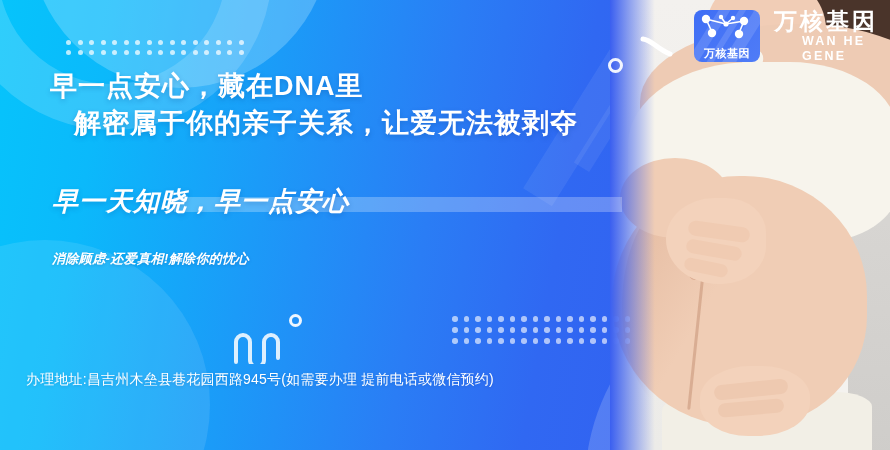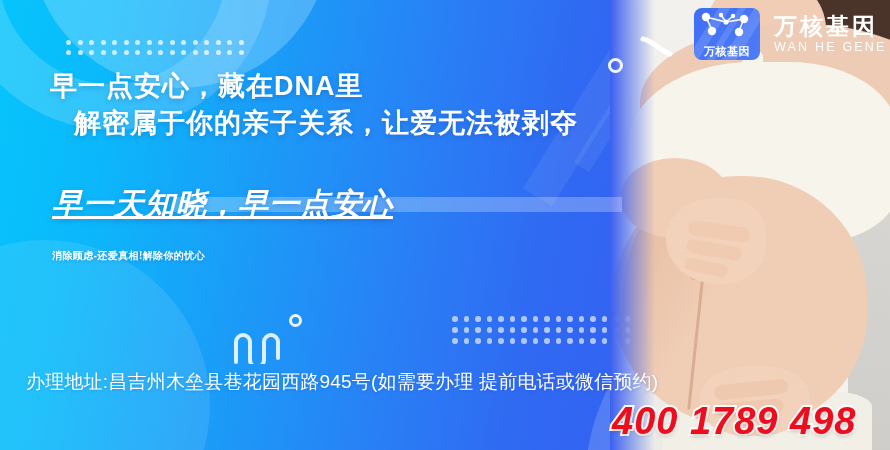--- a/index.html
+++ b/index.html
@@ -271,23 +271,24 @@
   .logo-text-cn {
     color: #ffffff;
     font-size: 23px;
     font-weight: bold;
     letter-spacing: 3px;
     line-height: 1.15;
   }
   .logo-text-en {
     color: #ffffff;
     font-size: 12.5px;
-    font-weight: normal;
+    font-weight: bold;
     letter-spacing: 2.2px;
     line-height: 1.2;
+    margin-left: 28px;
   }
 
   
   .dotgrid-top {
     position: absolute;
     left: 66px;
     top: 40px;
     z-index: 3;
     display: grid;
     grid-template-columns: repeat(16, 11.5px);
@@ -345,38 +346,38 @@
     top: 11px;
     width: 448px;
     height: 15px;
     background: rgba(255,255,255,0.26);
     z-index: 0;
   }
   .sub-headline {
     position: relative;
     z-index: 1;
     color: #ffffff;
-    font-size: 30px;
+    font-size: 26px;
     font-weight: bold;
     font-style: italic;
     letter-spacing: 1px;
     line-height: 1.22;
     text-shadow: 0 2px 5px rgba(10,60,140,0.25);
-    text-decoration: underline;
   }
 
   
   .body-copy {
     position: absolute;
     left: 52px;
     top: 248px;
     z-index: 5;
     color: #ffffff;
-    font-size: 10px;
+    font-size: 13px;
     font-weight: bold;
+    font-style: italic;
     line-height: 1.62;
     letter-spacing: 0.4px;
     text-shadow: 0 1px 3px rgba(10,60,140,0.25);
   }
 
   
   .squiggle {
     position: absolute;
     left: 232px;
     top: 330px;
@@ -397,21 +398,21 @@
     z-index: 4;
   }
 
   
   .address {
     position: absolute;
     left: 26px;
     top: 370px;
     z-index: 6;
     color: #ffffff;
-    font-size: 19px;
+    font-size: 14px;
     letter-spacing: 0.2px;
     line-height: 1.3;
     text-shadow: 0 1px 3px rgba(10,60,140,0.22);
   }
 
   
   .phone {
     position: absolute;
     left: 612px;
     top: 402px;
@@ -606,15 +607,14 @@
       <i></i>
       <i></i>
       <i></i>
       <i></i>
       <i></i>
       <i></i>
     </div>
 
   <div class="address">办理地址:昌吉州木垒县巷花园西路945号(如需要办理 提前电话或微信预约)</div>
 
-  <div class="phone">400 1789 498</div>
 
 </div>
 
 </body></html>

